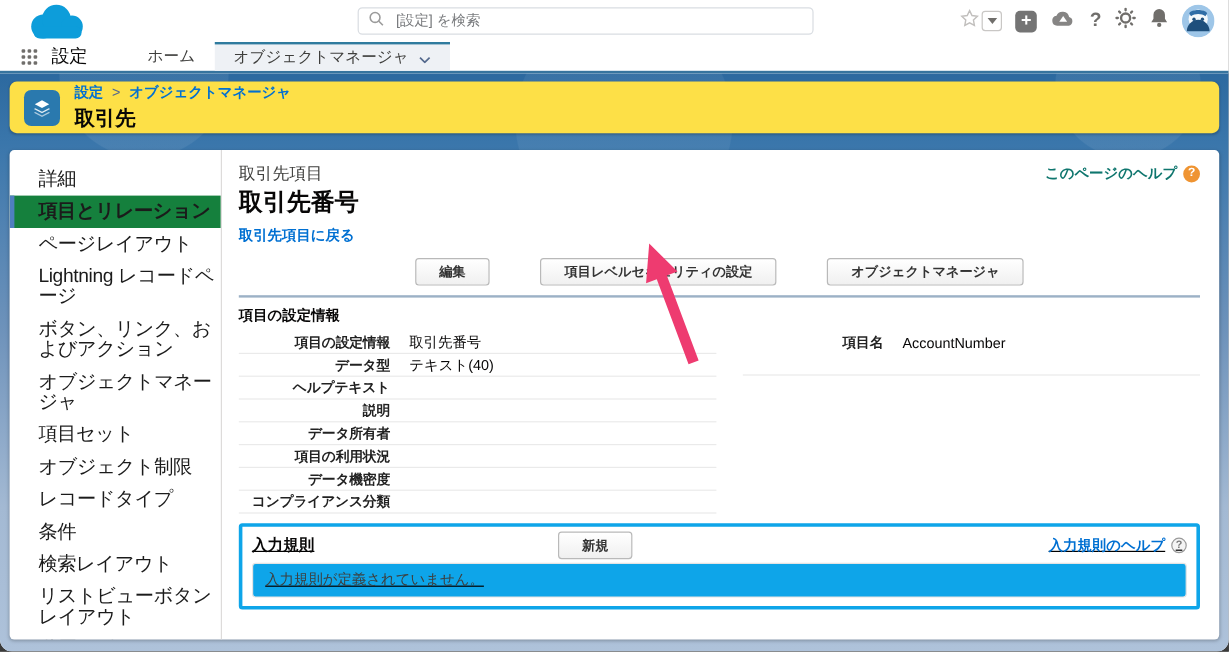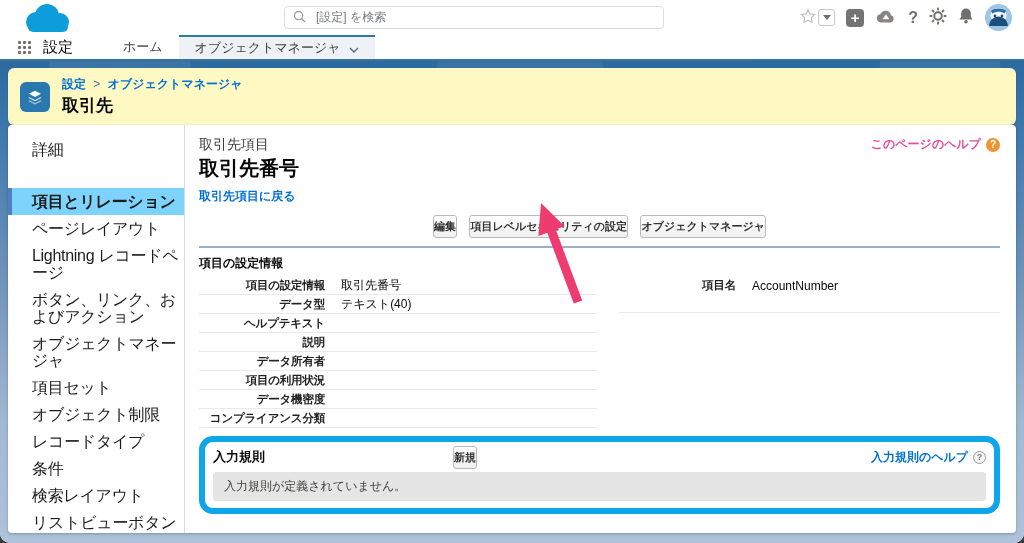--- a/index.html
+++ b/index.html
@@ -4,21 +4,21 @@
 <style>
   * { margin:0; padding:0; box-sizing:border-box; }
   html,body { background:#3a3a3a; }
   body { font-family:"Liberation Sans", sans-serif; width:1024px; }
   .window{ position:relative; width:1024px; height:543px; overflow:hidden;
            border-radius:0 0 10px 10px; background:#fff; }
 
   
   .gheader{ position:absolute; top:0; left:0; right:0; height:35px; background:#fff; z-index:30; }
   .logo{ position:absolute; left:16px; top:1px; }
-  .search-box{ position:absolute; left:284px; top:6px; width:380px; height:23px;
+  .search-box{ position:absolute; left:298px; top:6px; width:380px; height:23px;
       border:1px solid #d9dde2; border-radius:4px; background:#fff;
       display:flex; align-items:center; padding:0 8px; }
   .search-box .ph{ color:#77797c; font-size:12px; margin-left:10px; }
   .hicons{ position:absolute; right:12px; top:0; height:35px; display:flex; align-items:center; gap:11px; }
   .fav-group{ display:flex; align-items:center; gap:2px; }
   .fav-caret-btn{ width:17px; height:17px; border:1px solid #c9c7c5; border-radius:3px;
       display:flex; align-items:center; justify-content:center; background:#fff; }
   .caret-down{ width:0; height:0; border-left:4px solid transparent; border-right:4px solid transparent;
       border-top:5px solid #706e6b; }
   .plus-btn{ width:18px; height:18px; background:#747474; border-radius:4px; color:#fff;
@@ -38,78 +38,78 @@
 
   
   .page-bg{ position:absolute; top:61px; left:0; right:0; bottom:0;
       background:
         radial-gradient(circle at 120px 0px, rgba(255,255,255,.07) 0 70px, transparent 71px),
         radial-gradient(circle at 520px 40px, rgba(255,255,255,.06) 0 90px, transparent 91px),
         radial-gradient(circle at 940px 10px, rgba(255,255,255,.07) 0 60px, transparent 61px),
         linear-gradient(180deg,#2c699f 0%, #3a76ab 12%, #6f93bb 45%, #a3b9d3 75%, #aec2da 100%); }
 
   
-  .crumb-card{ position:absolute; top:68px; left:8px; right:8px; height:57px; background:#fef9c3;
+  .crumb-card{ position:absolute; top:68px; left:8px; right:8px; height:43px; background:#fde047;
       border-radius:6px; box-shadow:0 1px 2px rgba(0,0,0,.2); display:flex; align-items:center;
       padding:0 12px; z-index:5; }
   .obj-icon{ width:30px; height:30px; border-radius:6px; background:#2a79ae;
       display:flex; align-items:center; justify-content:center; margin-right:12px; }
   .crumb-links{ font-size:12px; font-weight:bold; }
   .crumb-links a{ color:#0070d2; text-decoration:none; }
   .crumb-sep{ color:#54698d; font-weight:normal; margin:0 4px; }
   .crumb-title{ font-size:17px; font-weight:bold; color:#080707; margin-top:1px; }
 
   
   .main-card{ position:absolute; top:125px; left:8px; right:8px; bottom:10px; background:#fff;
       border-radius:4px; box-shadow:0 1px 3px rgba(0,0,0,.25); display:flex; overflow:hidden; z-index:5; }
 
   
   .sidebar{ width:177px; border-right:1px solid #dddbda; padding-top:11px; overflow:hidden; flex:none; }
   .snav-item{ font-size:16px; letter-spacing:-0.3px; color:#1b1b1b; line-height:17px;
       padding:5px 2px 5px 24px; cursor:pointer; }
-  .snav-item.active{ background:#7dd3fc; border-left:4px solid #4f7fc0; padding-left:20px; font-weight:bold;margin-top:25px; }
+  .snav-item.active{ background:#15803d; border-left:4px solid #4f7fc0; padding-left:20px; font-weight:bold; }
 
   
   .content{ flex:1; position:relative; padding:11px 16px 0 14px; overflow:hidden; }
   .eyebrow{ font-size:14px; color:#3e3e3c; }
   .page-title{ font-size:20px; font-weight:bold; color:#080707; margin-top:1px; }
   .back-link{ font-size:12px; font-weight:bold; color:#0070d2; text-decoration:none; display:inline-block; margin-top:6px; }
   .page-help{ position:absolute; right:16px; top:11px; display:flex; align-items:center; gap:5px; }
-  .page-help a{ font-size:12px; font-weight:bold; color:#ec4899; text-decoration:none; }
+  .page-help a{ font-size:12px; font-weight:bold; color:#0f766e; text-decoration:none; }
   .orange-q{ width:14px; height:14px; border-radius:50%; background:#ef9432; color:#fff; font-size:10px;
       font-weight:bold; display:flex; align-items:center; justify-content:center; }
 
   .btn-row{ text-align:center; margin-top:10px; }
   .sf-btn{ display:inline-block; font-family:inherit; font-size:11px; font-weight:bold; color:#333;
       background:linear-gradient(#ffffff,#f0f0f0); border:1px solid #b9b9b9; border-radius:3px;
-      padding:3px 0; margin:0 4px; cursor:pointer; }
+      padding:3px 19px; margin:0 19px; cursor:pointer; }
 
   .thick-divider{ height:2px; background:#9cb1c6; margin-top:8px; }
   .section-title{ font-size:12px; font-weight:bold; color:#080707; margin:7px 0 4px 0; }
 
   .detail-grid{ display:flex; }
   .dcol-left{ width:398px; flex:none; }
   .dcol-right{ flex:1; padding-left:22px; }
   .drow{ display:flex; align-items:center; height:19px; border-bottom:1px solid #eaeaea; }
   .drow.noborder{ border-bottom:none; }
   .drow.spacer{ height:18px; }
   .dlabel{ width:126px; flex:none; text-align:right; font-size:11.5px; font-weight:bold; color:#222; letter-spacing:-0.2px; }
   .dcol-right .dlabel{ width:117px; }
   .dvalue{ font-size:12px; color:#080707; margin-left:16px; }
 
   
-  .vpanel{ margin-top:8px; border:6px solid #0ea5e9; border-radius:14px; background:#fff; padding-bottom:7px; }
+  .vpanel{ margin-top:8px; border:3px solid #0ea5e9; border-radius:3px; background:#fff; padding-bottom:7px;text-decoration:underline; }
   .vhead{ position:relative; display:flex; align-items:center; padding:6px 8px 5px 8px; }
   .vtitle{ font-size:13px; font-weight:bold; color:#080707; }
   .vnew{ position:absolute; left:244px; top:4px; }
   .vhelp{ margin-left:auto; display:flex; align-items:center; gap:5px; }
   .vhelp a{ font-size:12px; font-weight:bold; color:#0070d2; text-decoration:none; }
   .gray-q{ width:13px; height:13px; border-radius:50%; background:#f4f4f4; border:1px solid #9a9a9a;
       color:#7a7a7a; font-size:9px; font-weight:bold; display:flex; align-items:center; justify-content:center; }
-  .vbody{ margin:1px 8px 0 8px; border:1px solid #e4e4e4; border-radius:3px; background:#e5e5e5;
+  .vbody{ margin:1px 8px 0 8px; border:1px solid #e4e4e4; border-radius:3px; background:#0ea5e9;
       padding:5px 10px; font-size:12px; color:#3e3e3c; }
 
   .arrow-overlay{ position:absolute; inset:0; width:1024px; height:543px; z-index:20; pointer-events:none; }
 </style>
 </head>
 <body>
 
 <div class="window">
 
   <div class="page-bg"></div>

